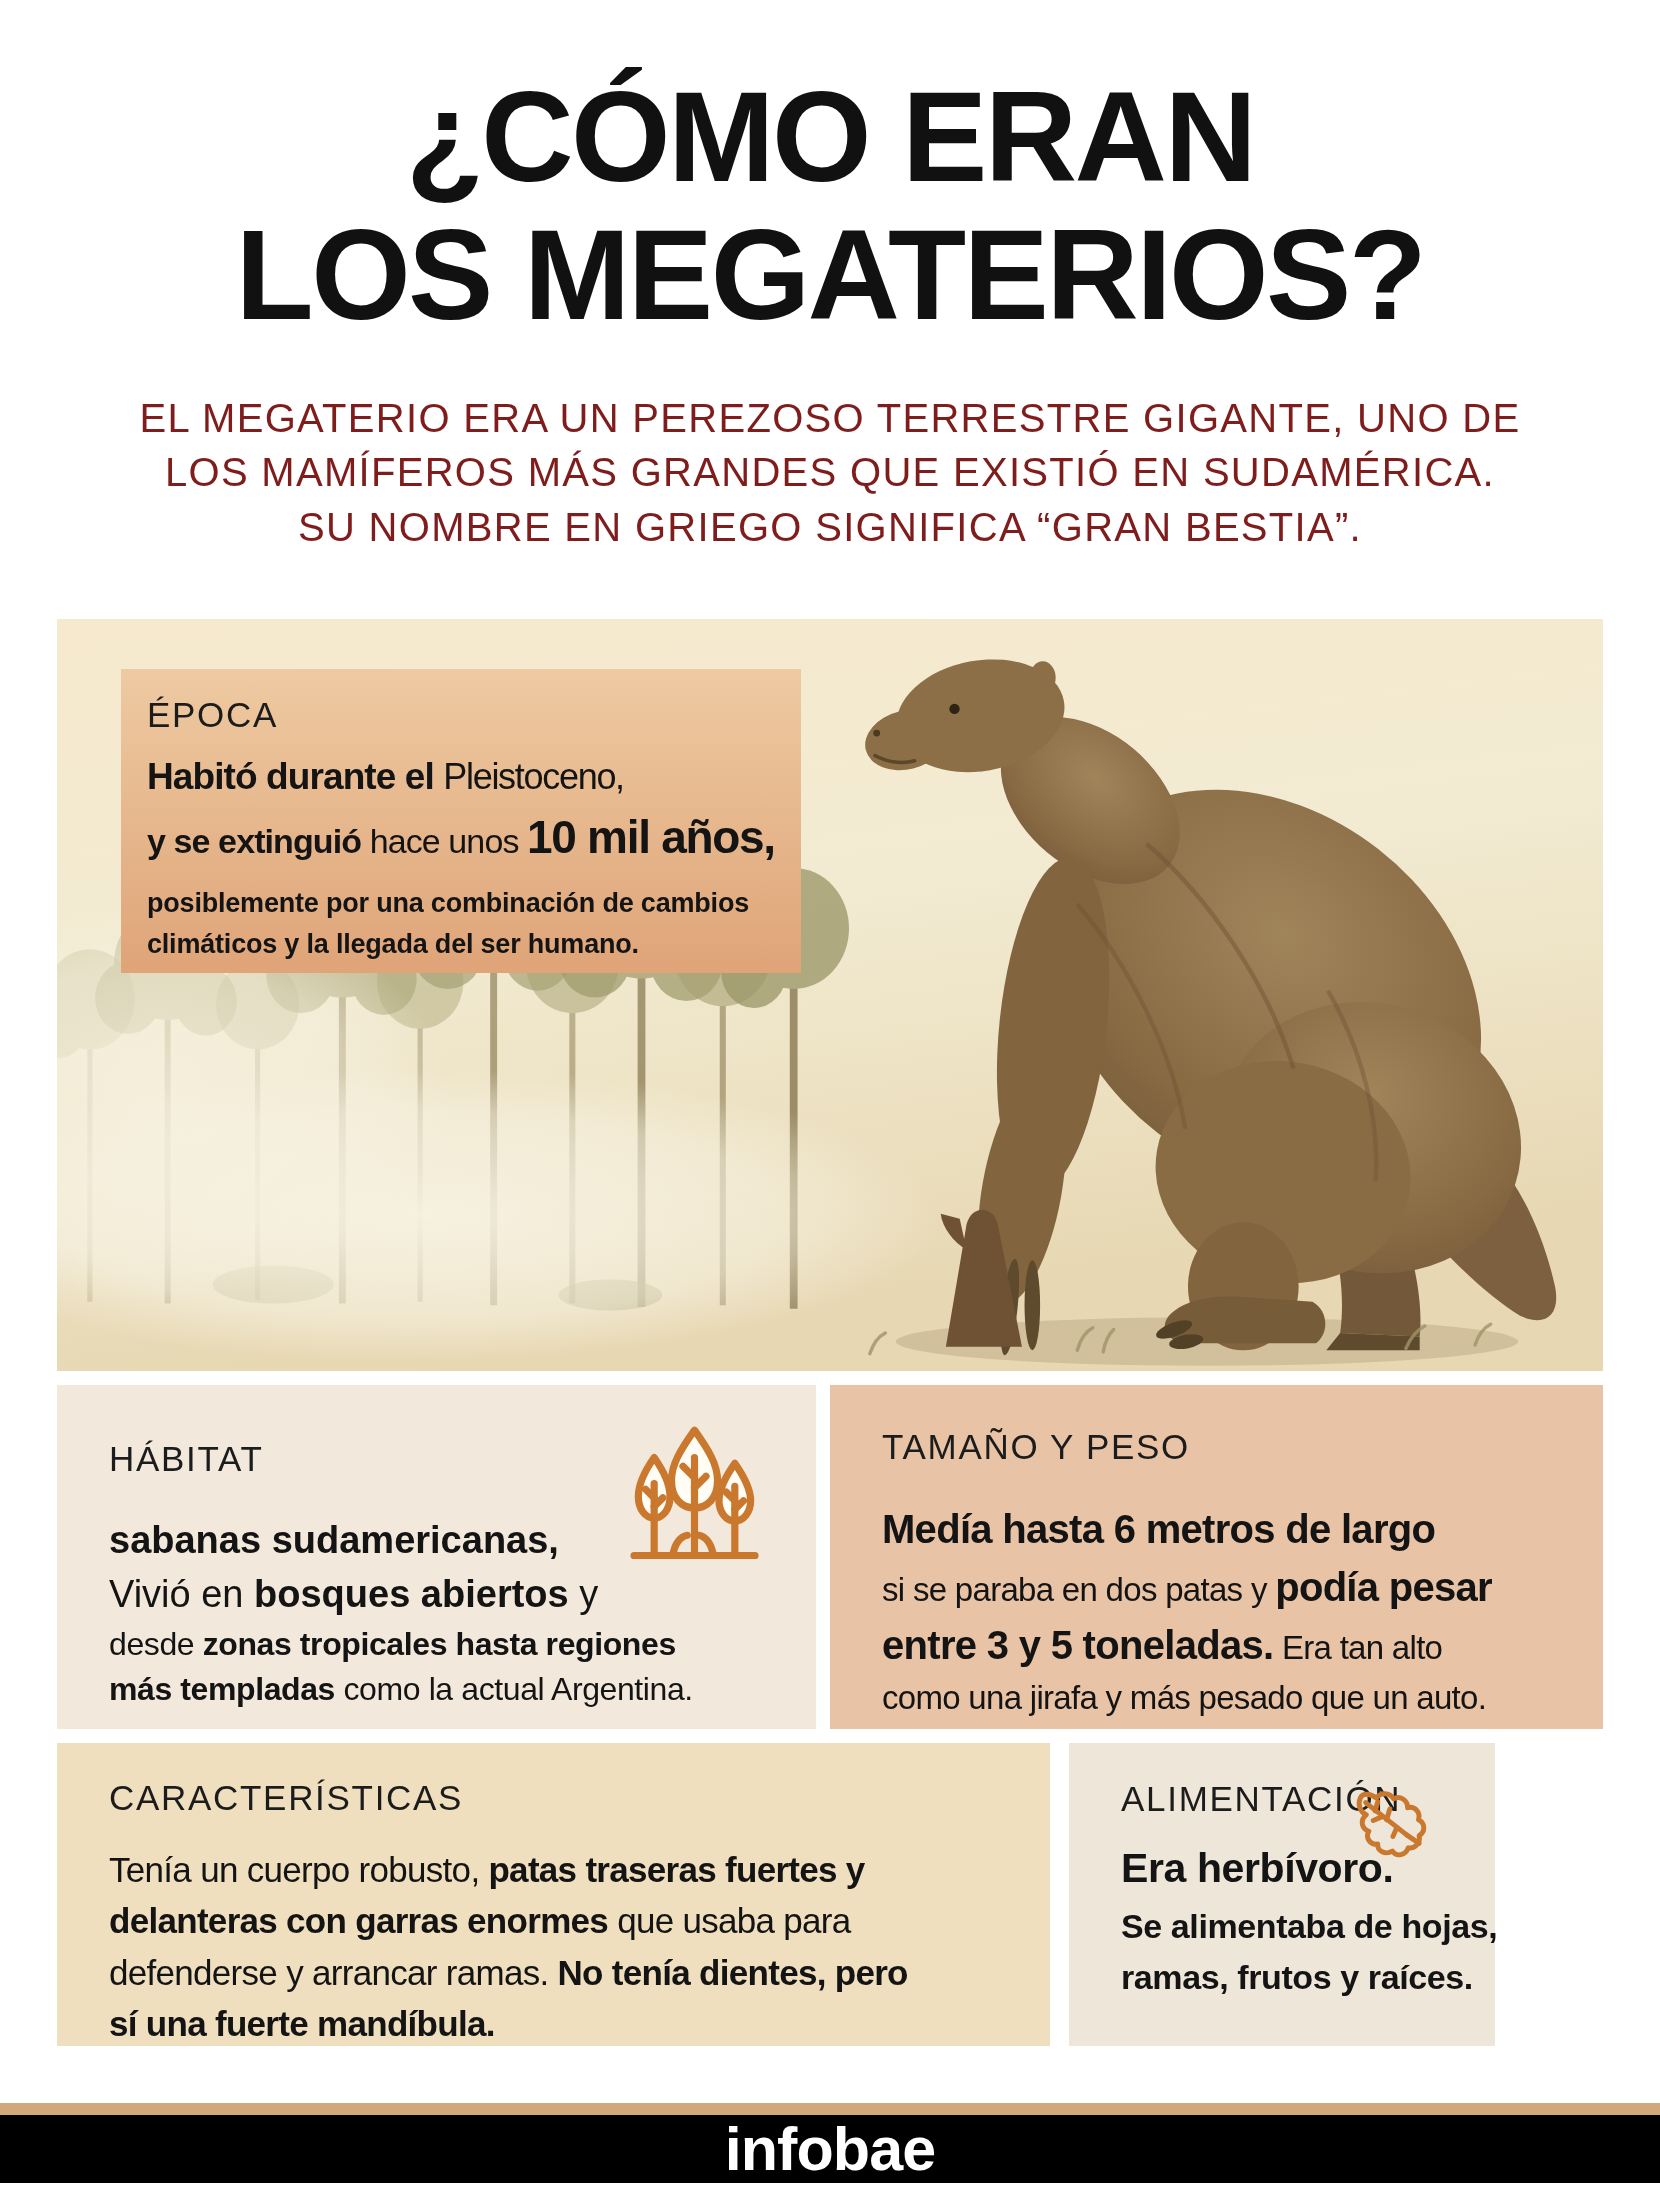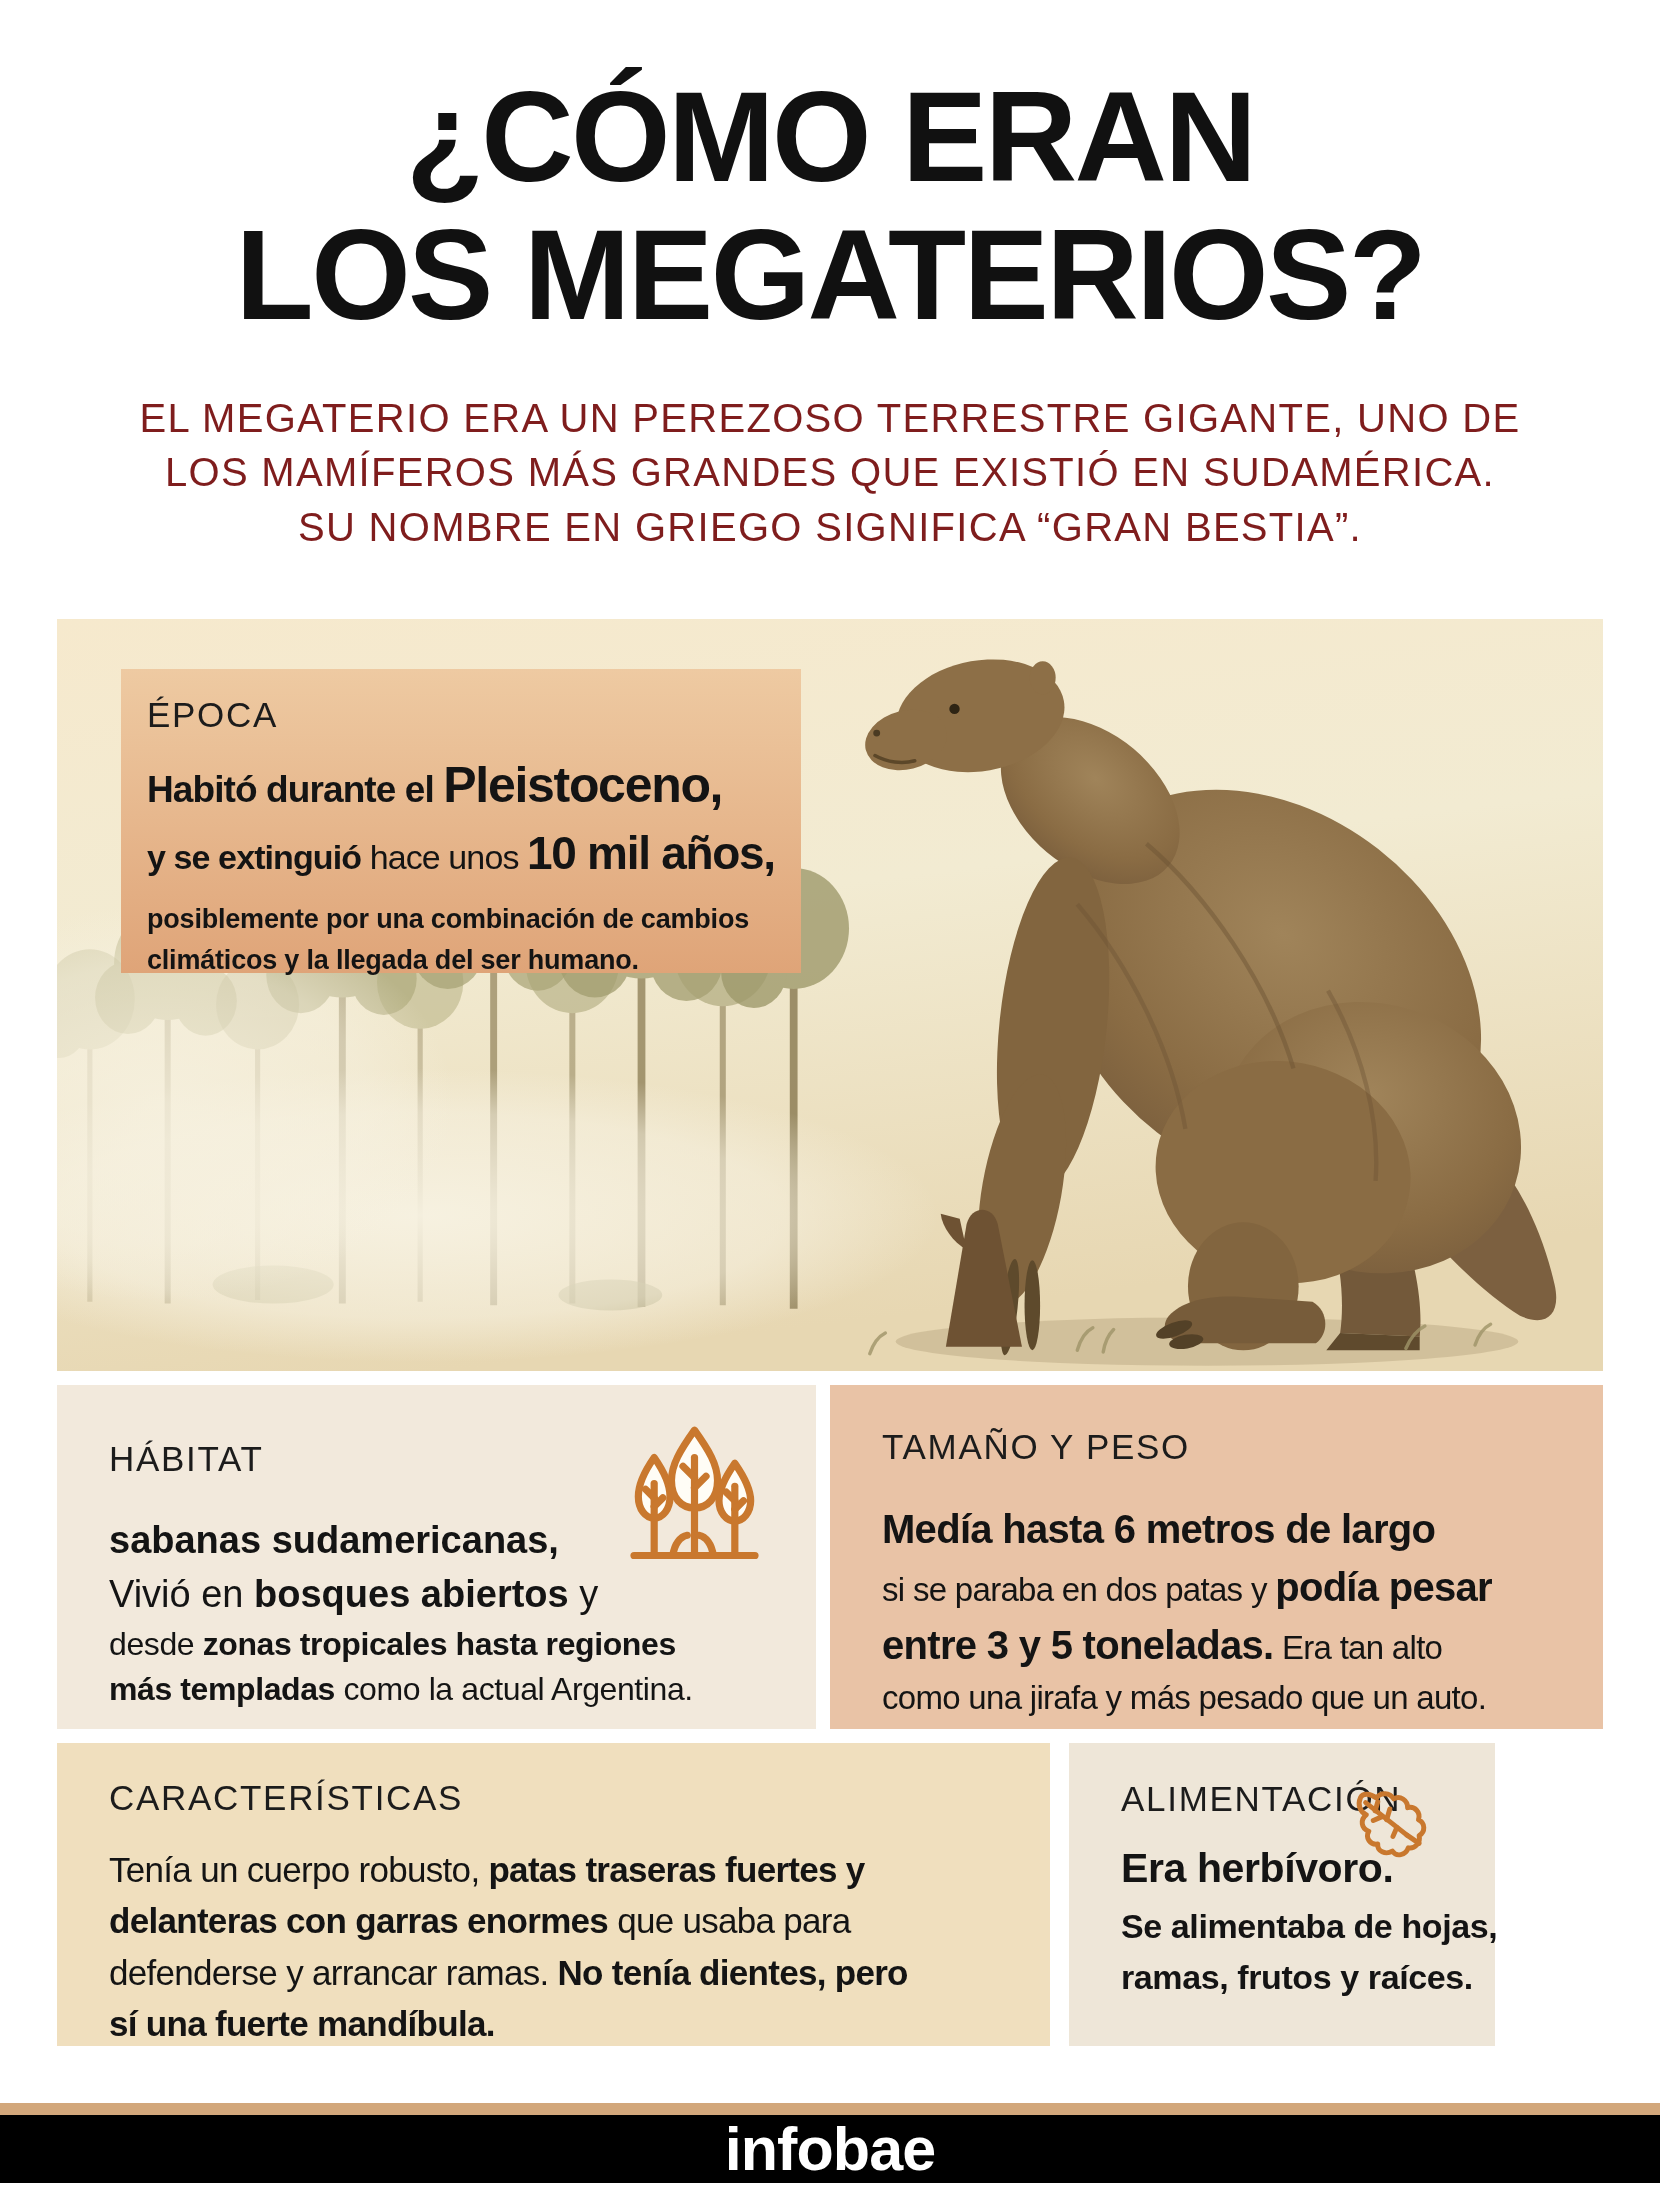--- a/index.html
+++ b/index.html
@@ -56,21 +56,21 @@
   .epoca{
     position:absolute;left:64px;top:50px;width:680px;height:304px;
     background:linear-gradient(180deg,var(--epoca-top) 0%,var(--epoca-bottom) 100%);
     padding:26px 15.6px 0 26px;
   }
   .card-heading{
     font-size:35px;font-weight:400;letter-spacing:1.7px;color:#1c1c1c;
   }
   .epoca .row1{margin-top:21px;white-space:nowrap;letter-spacing:-0.9px;}
   .epoca .row1 .reg{font-size:37px;font-weight:700;}
-  .epoca .row1 .big{font-size:50px;font-weight:700;letter-spacing:-1.3px;}
+  .epoca .row1 .big{font-size:36px;font-weight:400;letter-spacing:-1.3px;}
   .epoca .row2{margin-top:12px;white-space:nowrap;letter-spacing:-0.9px;}
   .epoca .row2 .bold{font-size:34px;font-weight:700;}
   .epoca .row2 .reg{font-size:34px;font-weight:400;}
   .epoca .row2 .big{font-size:46px;font-weight:700;letter-spacing:-1.3px;}
   .epoca .note{
     margin-top:19px;font-size:27px;font-weight:700;line-height:1.5;letter-spacing:-0.2px;
   }
   .epoca .note span{display:block;white-space:nowrap;}
   
   .card{position:absolute;}

